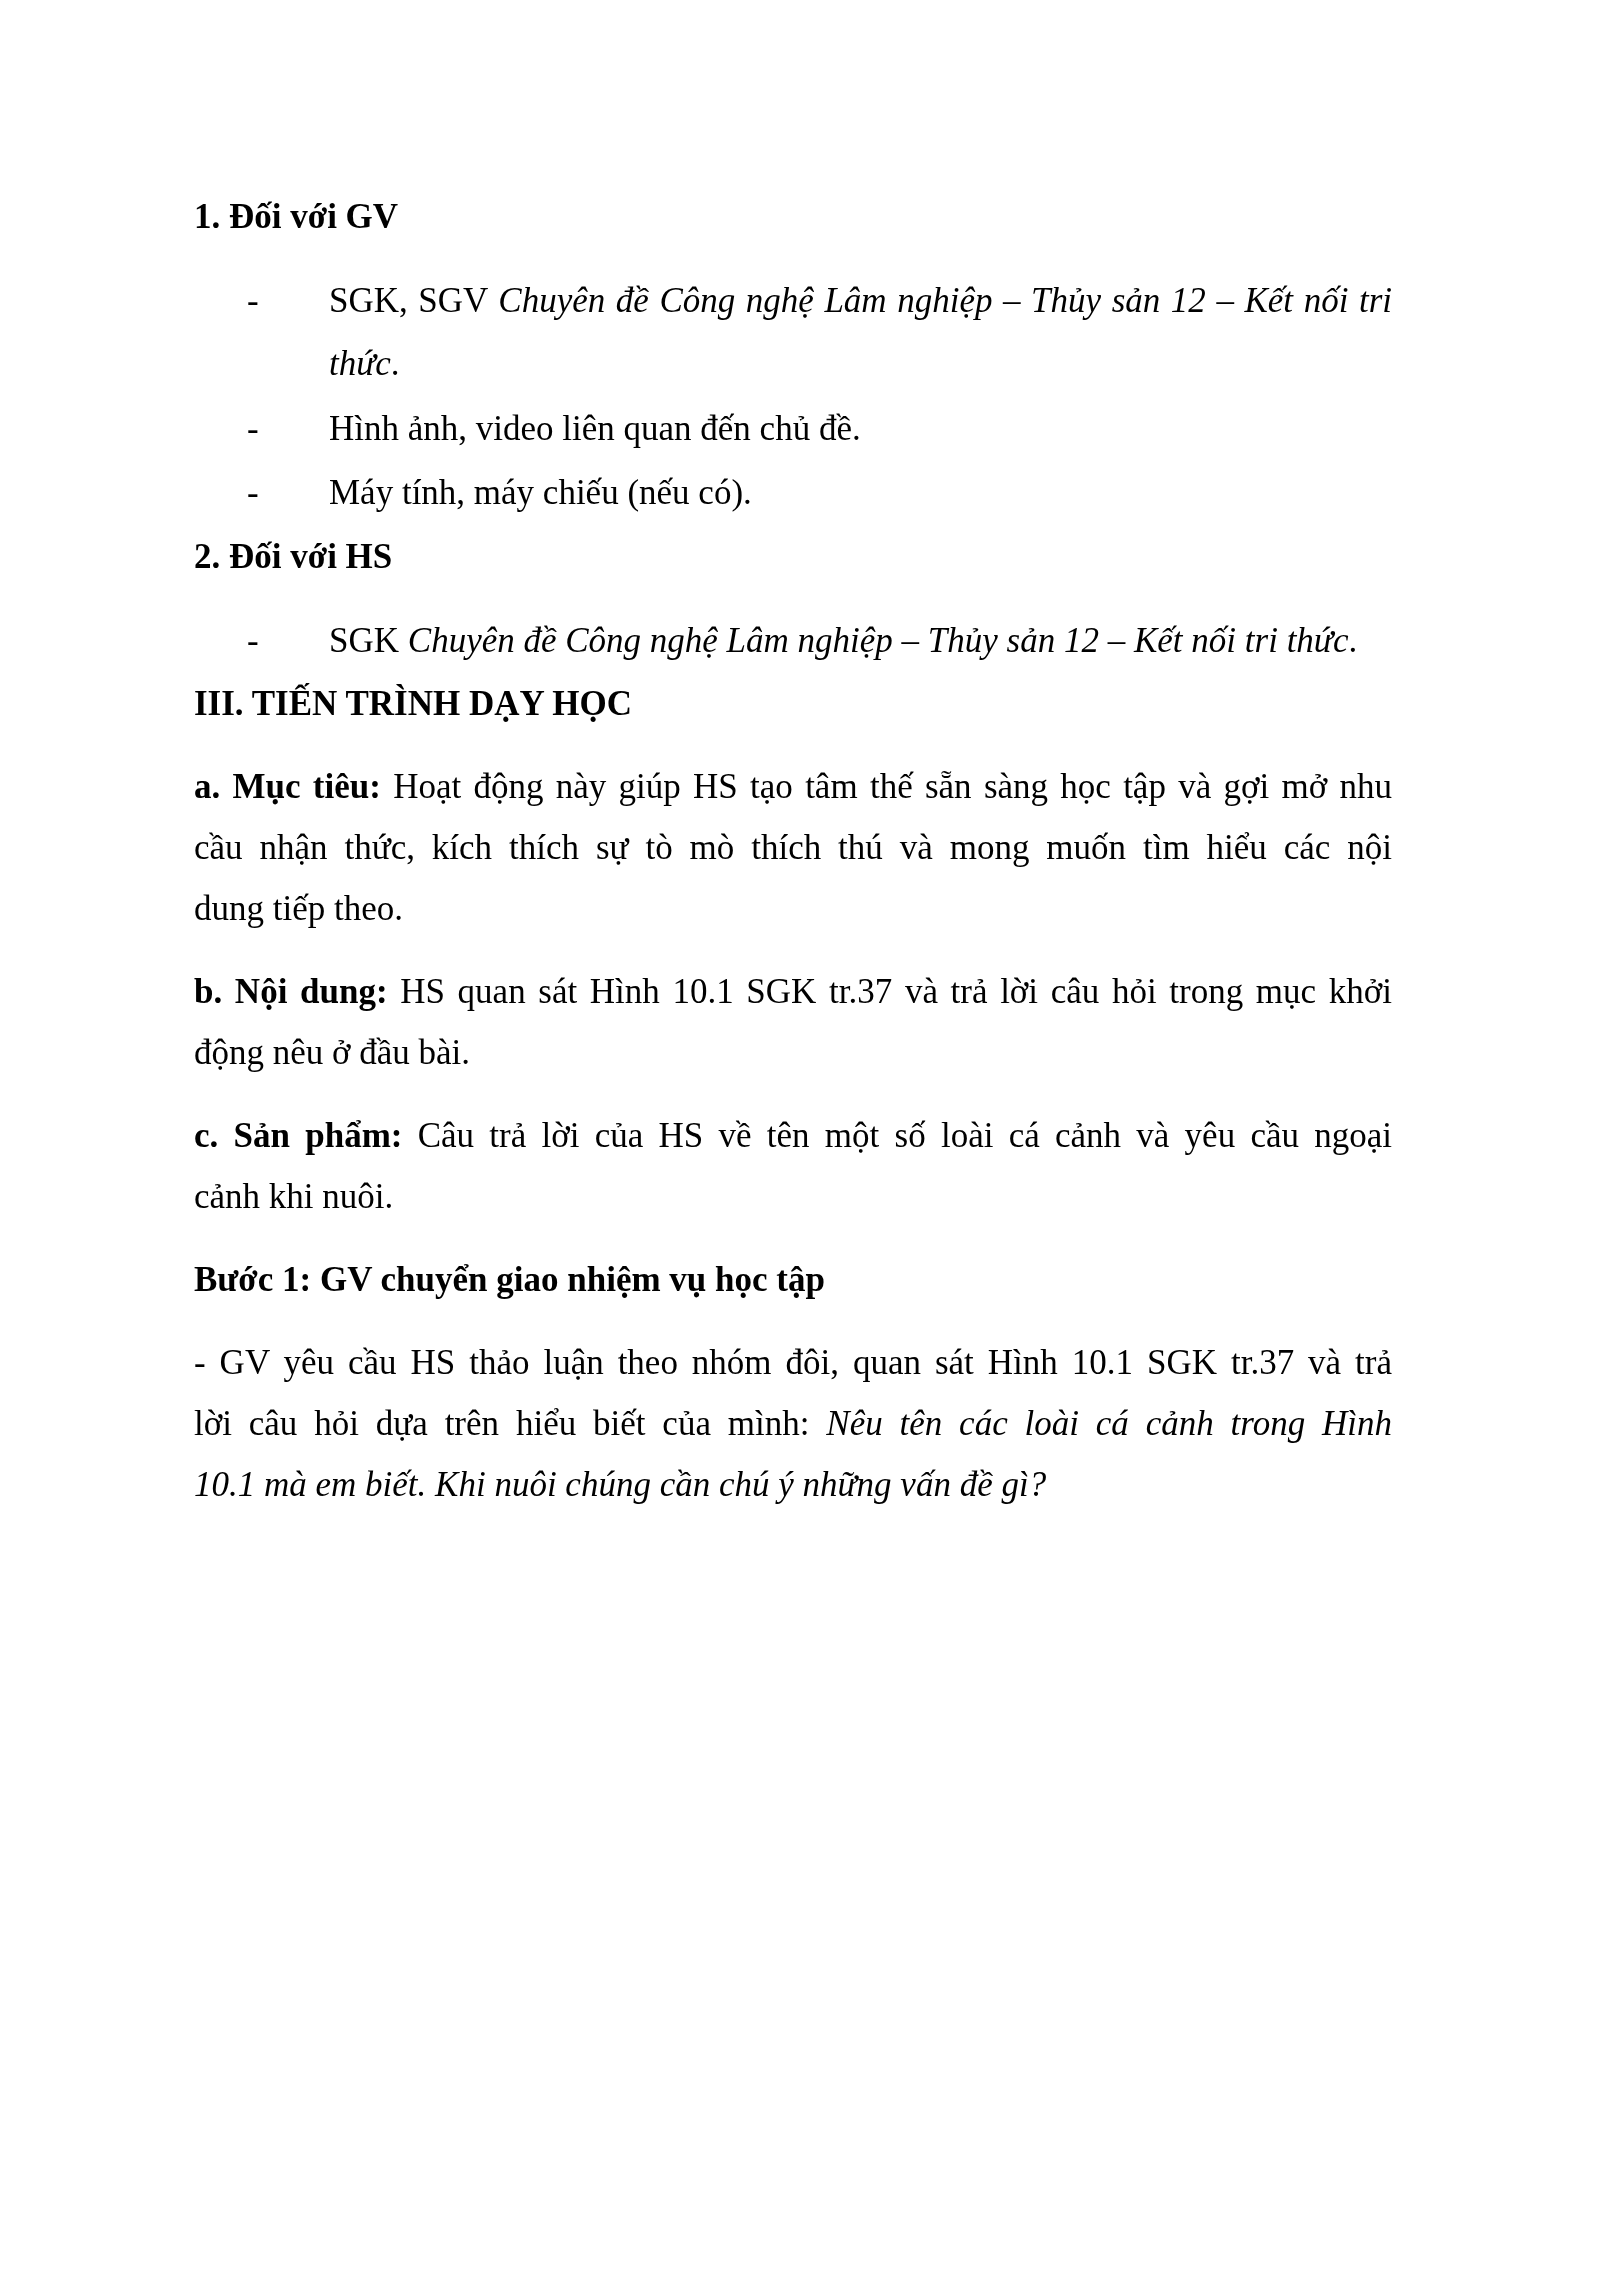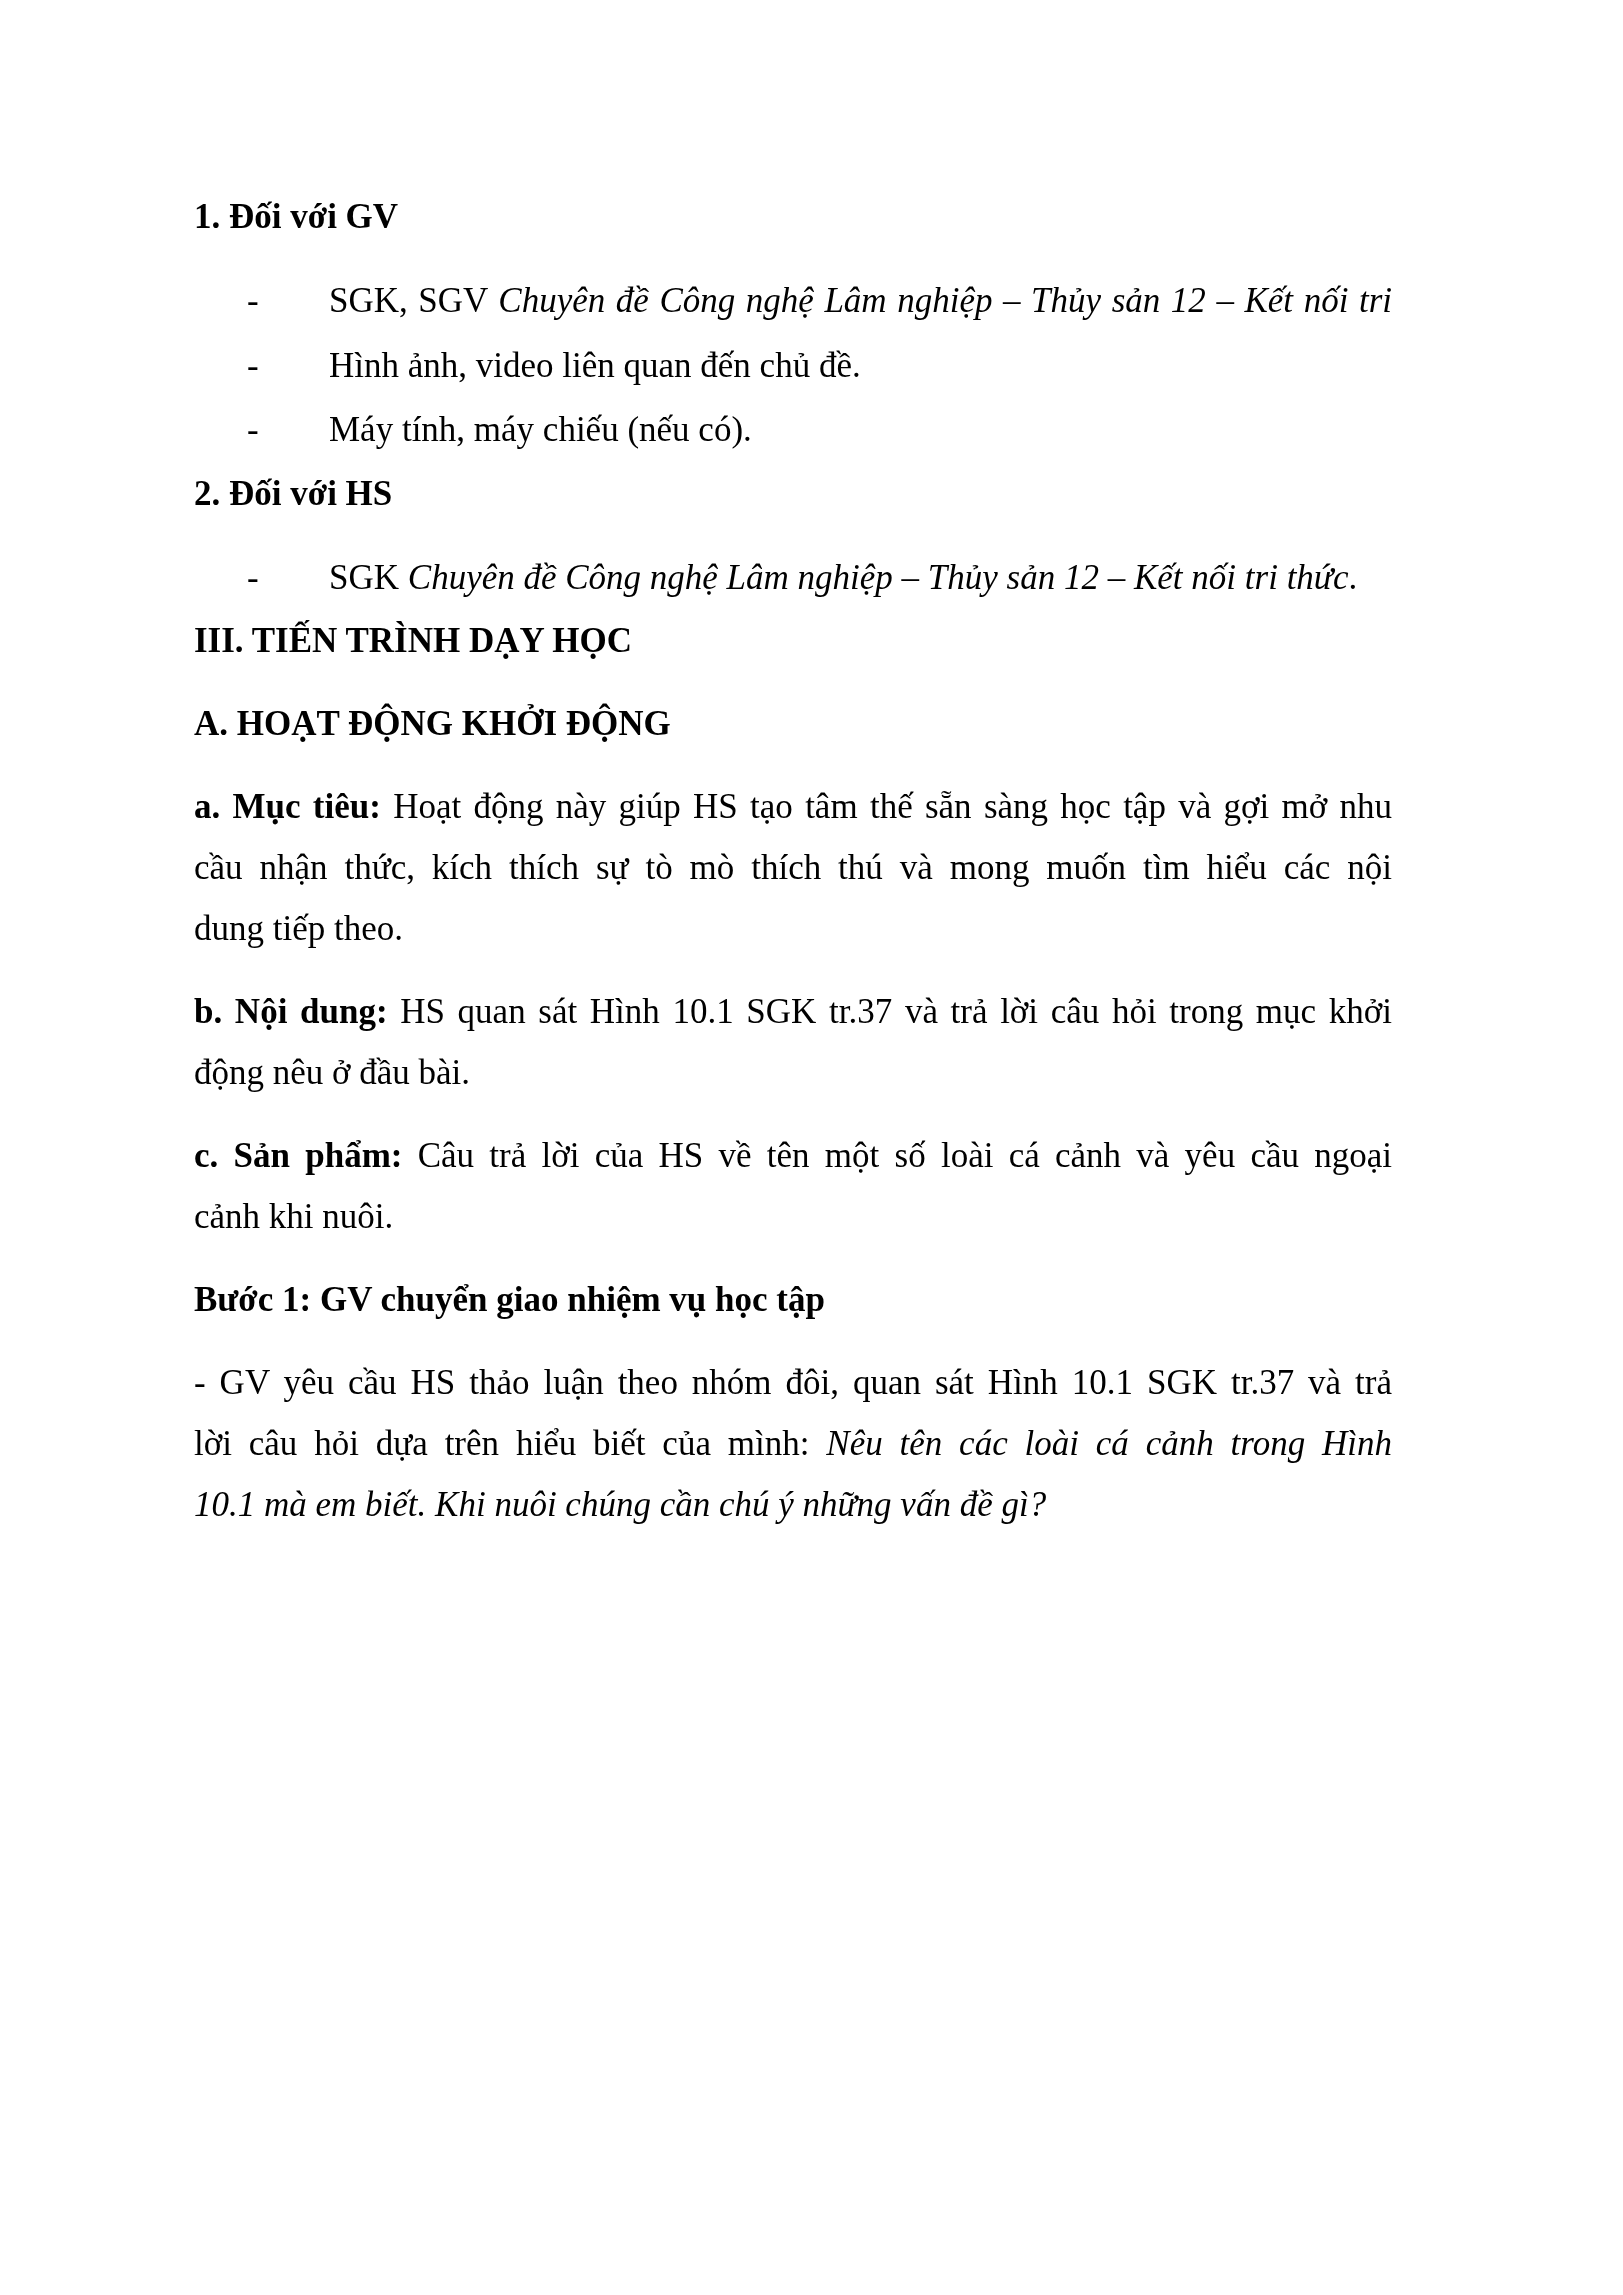--- a/index.html
+++ b/index.html
@@ -60,41 +60,39 @@
 <body>
 
 <div class="page">
   <div class="content">
       <div class="block heading">
         <div class="line last"><span class="bold">1. Đối với GV</span></div>
       </div>
       <div class="block bullet">
         <span class="dash">-</span>
         <div class="line"><span>SGK, SGV </span><span class="italic">Chuyên đề Công nghệ Lâm nghiệp – Thủy sản 12 – Kết nối tri</span></div>
+        <div class="line last"><span class="italic">thức</span><span>.</span></div>
       </div>
       <div class="block bullet">
         <span class="dash">-</span>
         <div class="line last"><span>Hình ảnh, video liên quan đến chủ đề.</span></div>
       </div>
       <div class="block bullet">
         <span class="dash">-</span>
         <div class="line last"><span>Máy tính, máy chiếu (nếu có).</span></div>
       </div>
       <div class="block heading">
         <div class="line last"><span class="bold">2. Đối với HS</span></div>
       </div>
       <div class="block bullet">
         <span class="dash">-</span>
         <div class="line last"><span>SGK </span><span class="italic">Chuyên đề Công nghệ Lâm nghiệp – Thủy sản 12 – Kết nối tri thức</span><span>.</span></div>
       </div>
       <div class="block heading">
         <div class="line last"><span class="bold">III. TIẾN TRÌNH DẠY HỌC</span></div>
-      </div>
-      <div class="block heading">
-        <div class="line last"><span class="bold">A. HOẠT ĐỘNG KHỞI ĐỘNG</span></div>
       </div>
       <div class="block para">
         <div class="line"><span class="bold">a. Mục tiêu:</span><span> Hoạt động này giúp HS tạo tâm thế sẵn sàng học tập và gợi mở nhu</span></div>
         <div class="line"><span>cầu nhận thức, kích thích sự tò mò thích thú và mong muốn tìm hiểu các nội</span></div>
         <div class="line last"><span>dung tiếp theo.</span></div>
       </div>
       <div class="block para">
         <div class="line"><span class="bold">b. Nội dung:</span><span> HS quan sát Hình 10.1 SGK tr.37 và trả lời câu hỏi trong mục khởi</span></div>
         <div class="line last"><span>động nêu ở đầu bài.</span></div>
       </div>

